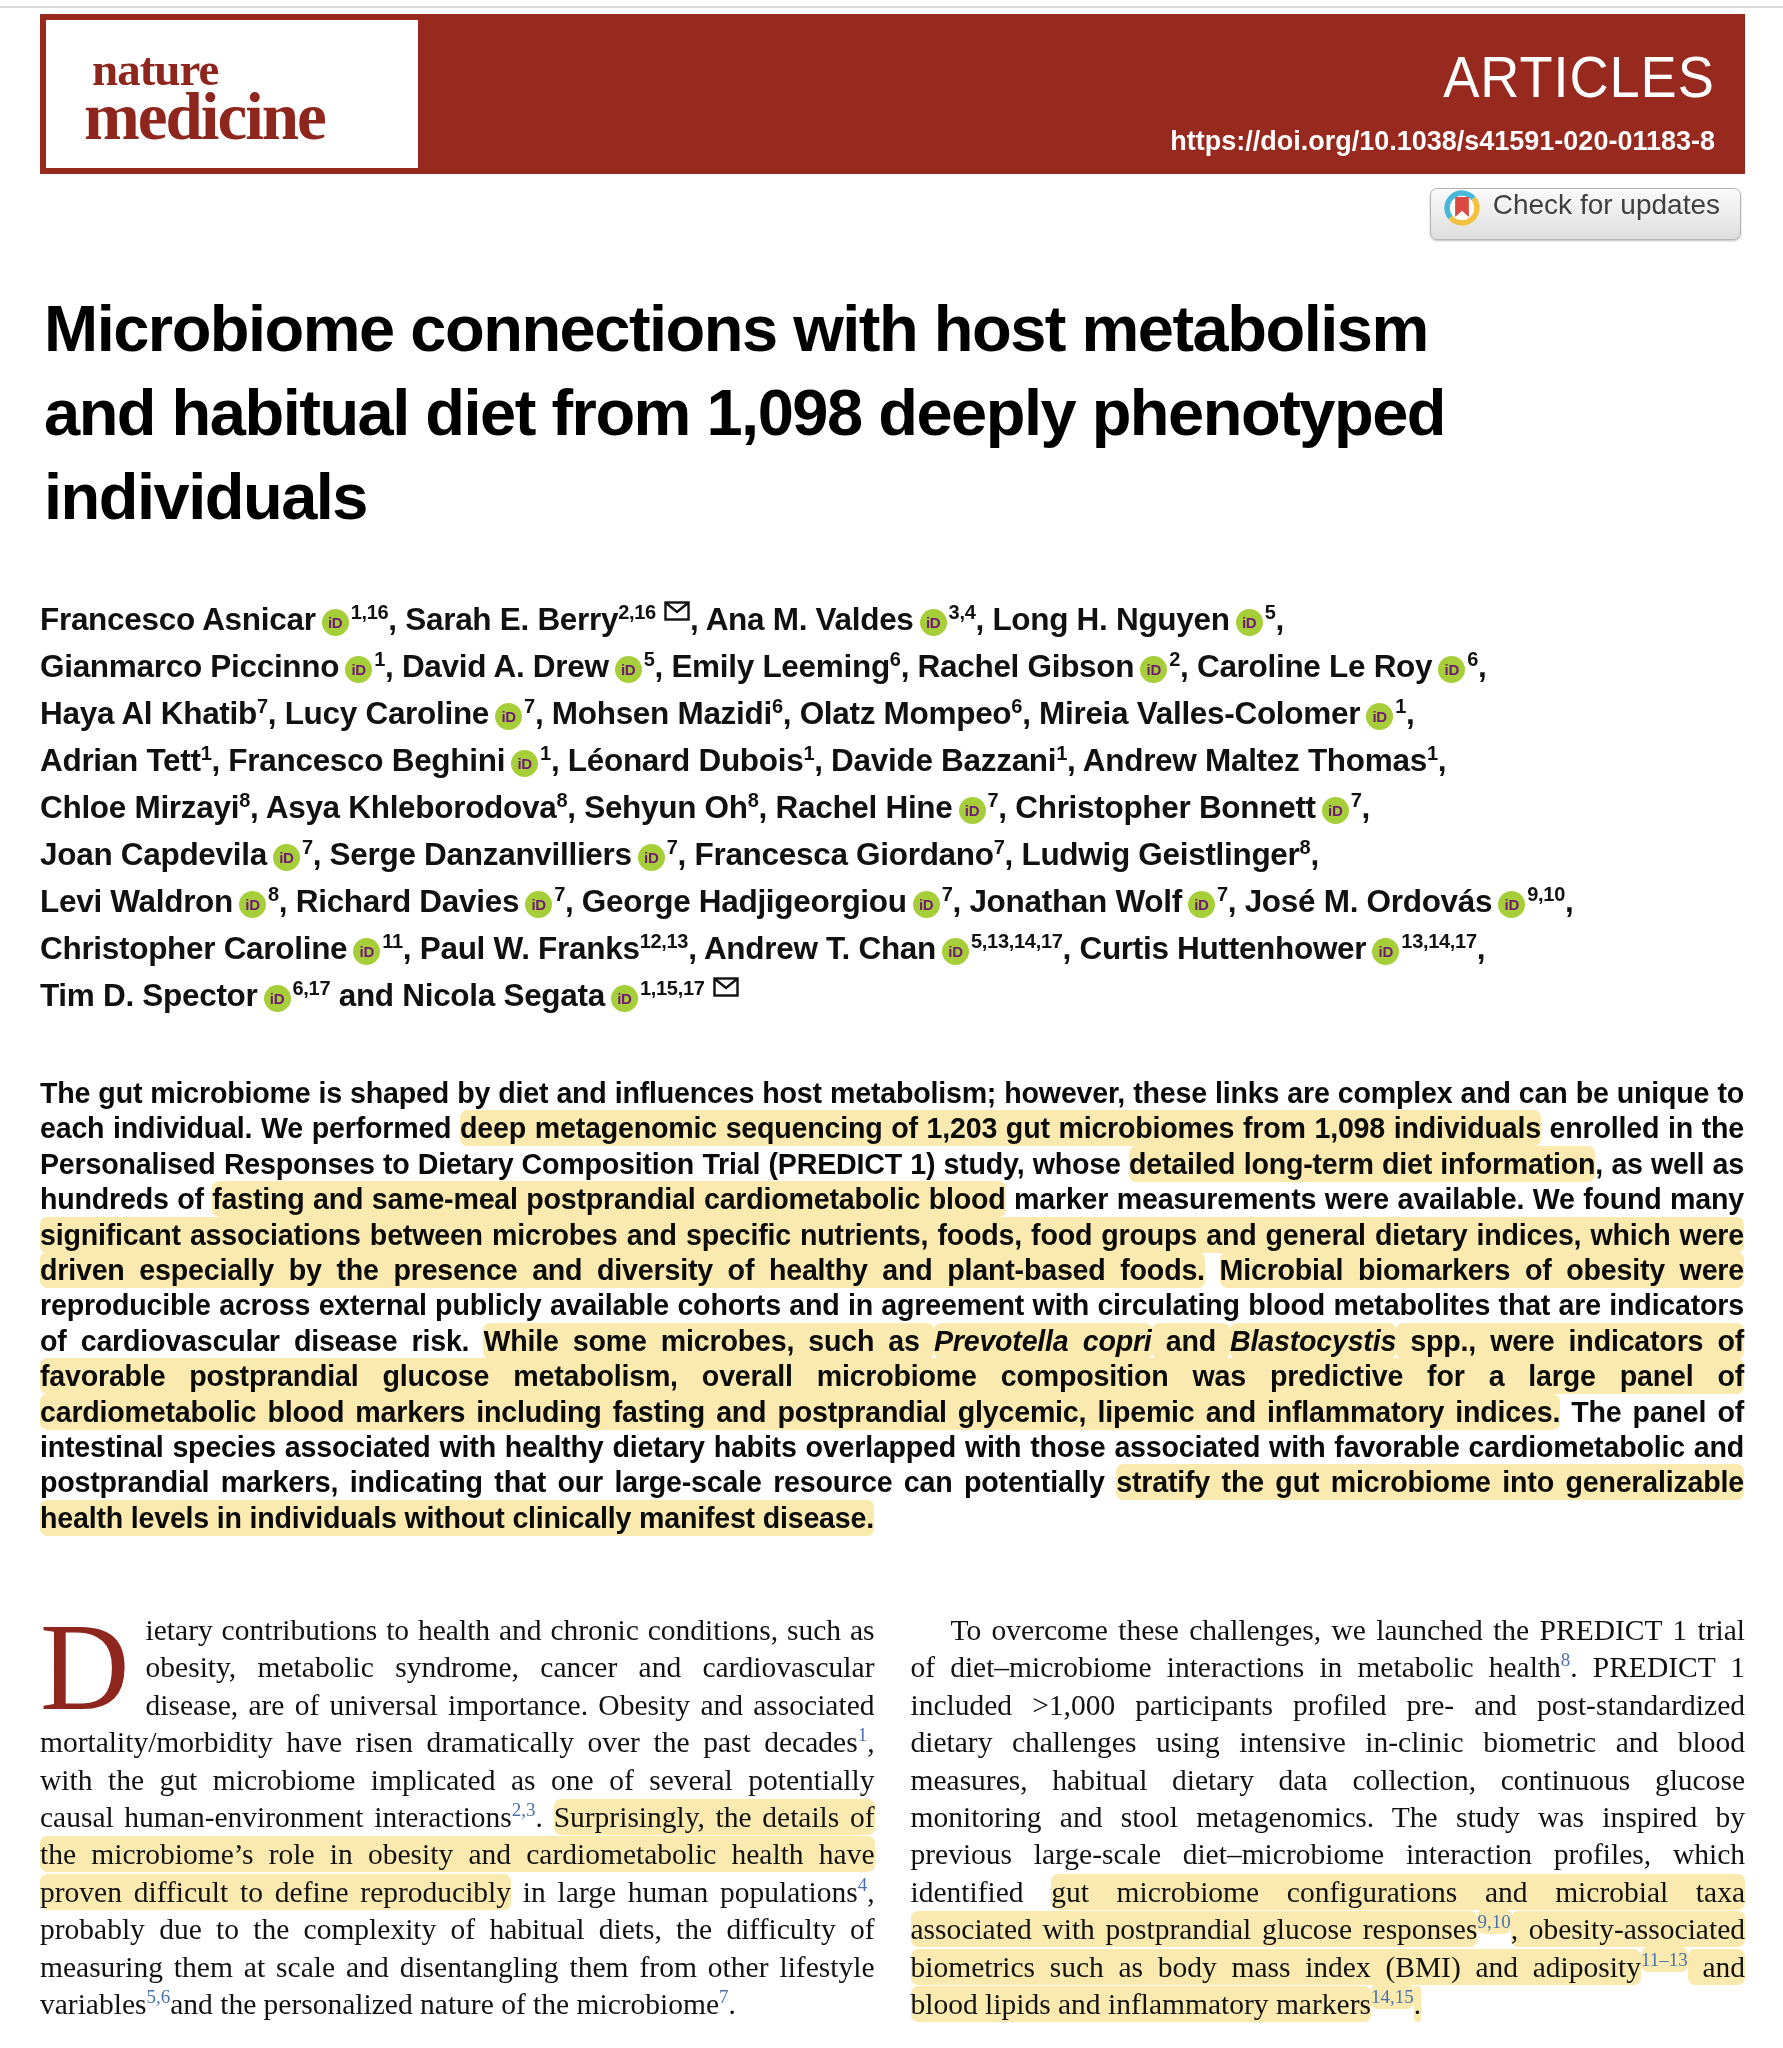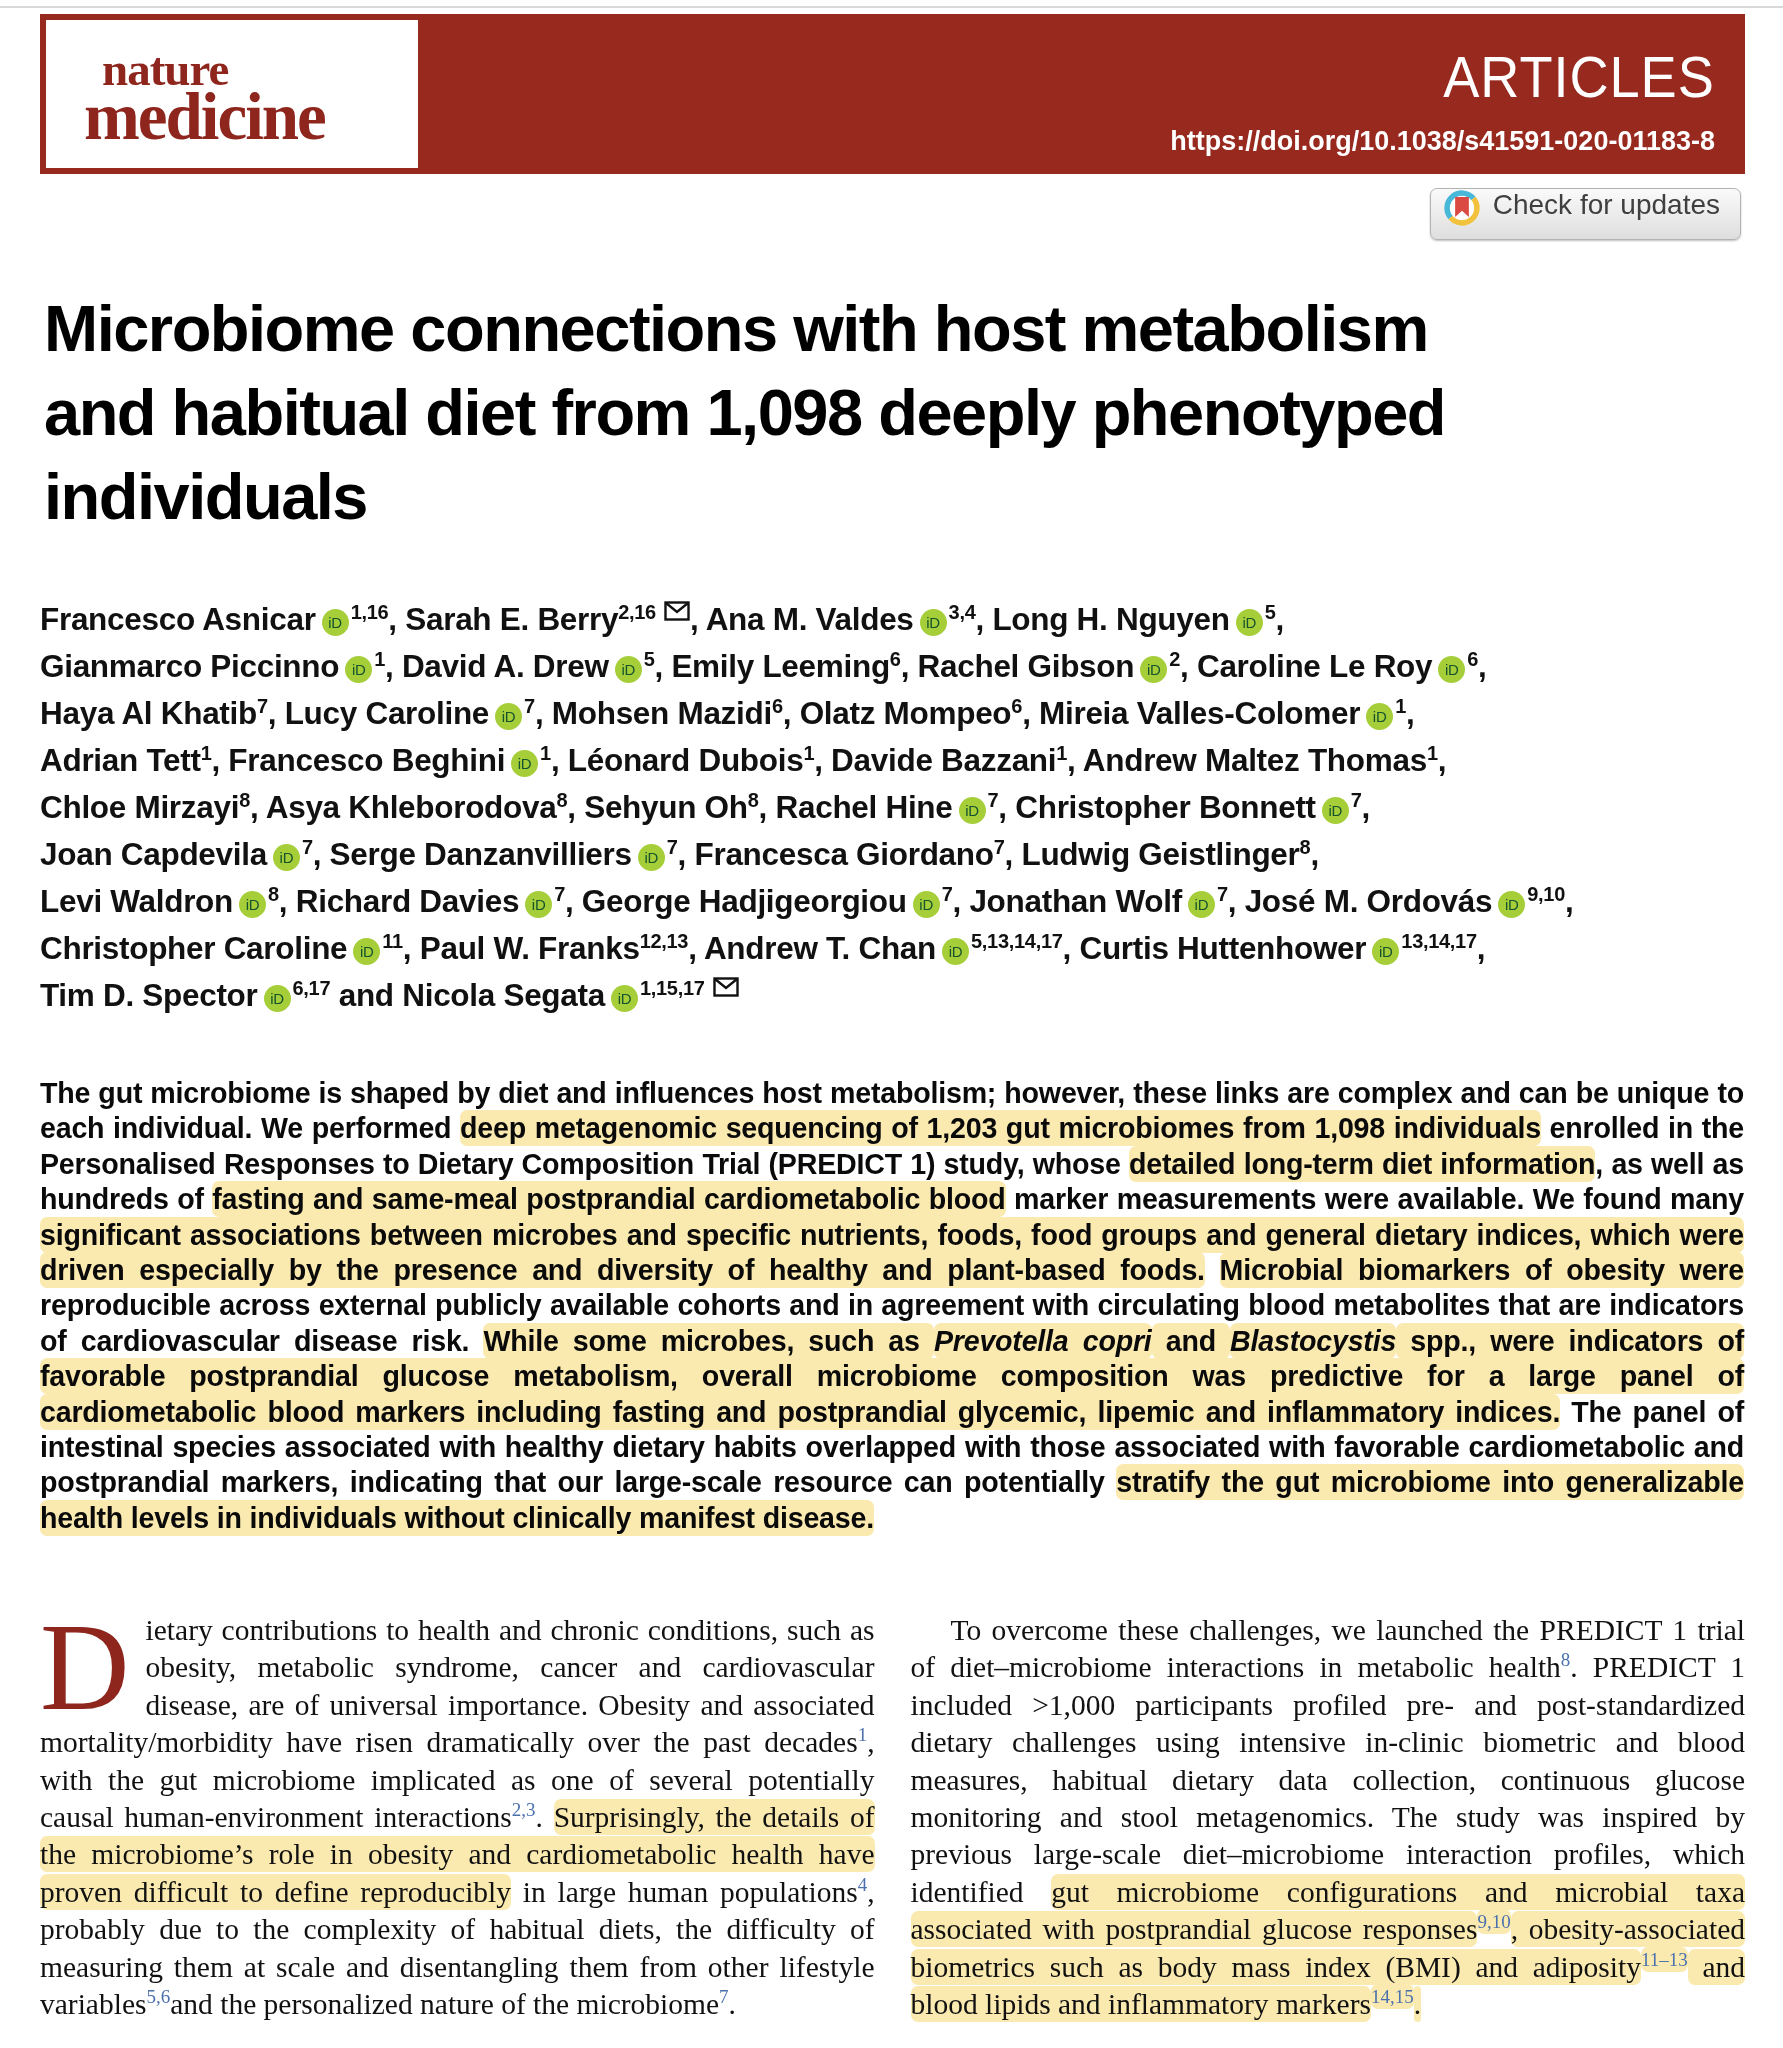--- a/index.html
+++ b/index.html
@@ -5,21 +5,21 @@
   html,body{margin:0;padding:0;background:#ffffff;}
   .page{position:relative;width:1783px;height:2048px;background:#fff;overflow:hidden;
         font-family:"Liberation Sans",sans-serif;}
   .topline{position:absolute;left:0;top:6px;width:100%;height:2px;background:#d9d9d9;}
 
   
   .banner{position:absolute;left:40px;top:14px;width:1705px;height:160px;
           background:var(--banner-red,#97291f);}
   .logo-box{position:absolute;left:6px;top:6px;width:372px;height:148px;background:#ffffff;
             font-family:"Liberation Serif",serif;color:var(--logo-red,#8e261d);}
-  .logo-nature{position:absolute;left:56px;top:22px;font-size:47px;font-weight:700;letter-spacing:-1px;}
+  .logo-nature{position:absolute;left:46px;top:22px;font-size:47px;font-weight:700;letter-spacing:-1px;}
   .logo-medicine{position:absolute;left:38px;top:58px;font-size:67px;font-weight:700;letter-spacing:-2px;}
   .section-label{position:absolute;right:30px;top:30px;color:#fff;font-size:57px;font-weight:400;
                  letter-spacing:1px;transform:scaleX(.95);transform-origin:right;}
   .doi{position:absolute;right:30px;top:112px;color:#fff;font-size:27px;font-weight:700;letter-spacing:0;text-align:center;}
 
   
   .update-badge{position:absolute;right:42px;top:188px;height:50px;display:flex;align-items:flex-start;
                 gap:12px;padding:0 20px 0 12px;border:1px solid #b3b3b3;border-radius:7px;
                 background:linear-gradient(#fafafa,#dedede);box-shadow:0 1px 2px rgba(0,0,0,.25);
                 color:#3f3f3f;font-size:28px;cursor:pointer;}
@@ -28,22 +28,22 @@
   
   .title{position:absolute;left:40px;top:283px;margin:4px;width:1705px;color:#000;
          font-size:65px;line-height:84px;font-weight:700;letter-spacing:-1.5px;}
 
   
   .authors{position:absolute;left:40px;top:596px;width:1710px;font-size:31.5px;font-weight:700;
            color:#111;letter-spacing:-.3px;}
   .author-line{line-height:47px;white-space:nowrap;}
   .authors sup{font-size:20px;line-height:0;font-weight:700;}
   .orcid-icon{display:inline-flex;align-items:center;justify-content:center;width:27px;height:27px;
-              border-radius:50%;background:var(--orcid-green,#a6ce39);color:#14532d;font-size:15px;
-              font-weight:400;vertical-align:2px;margin:0 2px 0 6px;cursor:pointer;}
+              border-radius:50%;background:var(--orcid-green,#a6ce39);color:#701a75;font-size:15px;
+              font-weight:700;vertical-align:2px;margin:0 2px 0 6px;cursor:pointer;}
   .envelope-icon{display:inline-block;margin-left:8px;vertical-align:9px;cursor:pointer;}
 
   
   .abstract{position:absolute;left:40px;top:1076px;width:1704px;margin:0;text-align:justify;
             font-size:28.6px;line-height:35.4px;font-weight:700;color:#0a0a0a;letter-spacing:-.2px;}
   .hl{background:var(--highlight,#fbeab0);border-radius:7px;padding:2px 0;
       box-decoration-break:clone;-webkit-box-decoration-break:clone;}
   .it{font-style:italic;}
 
   

